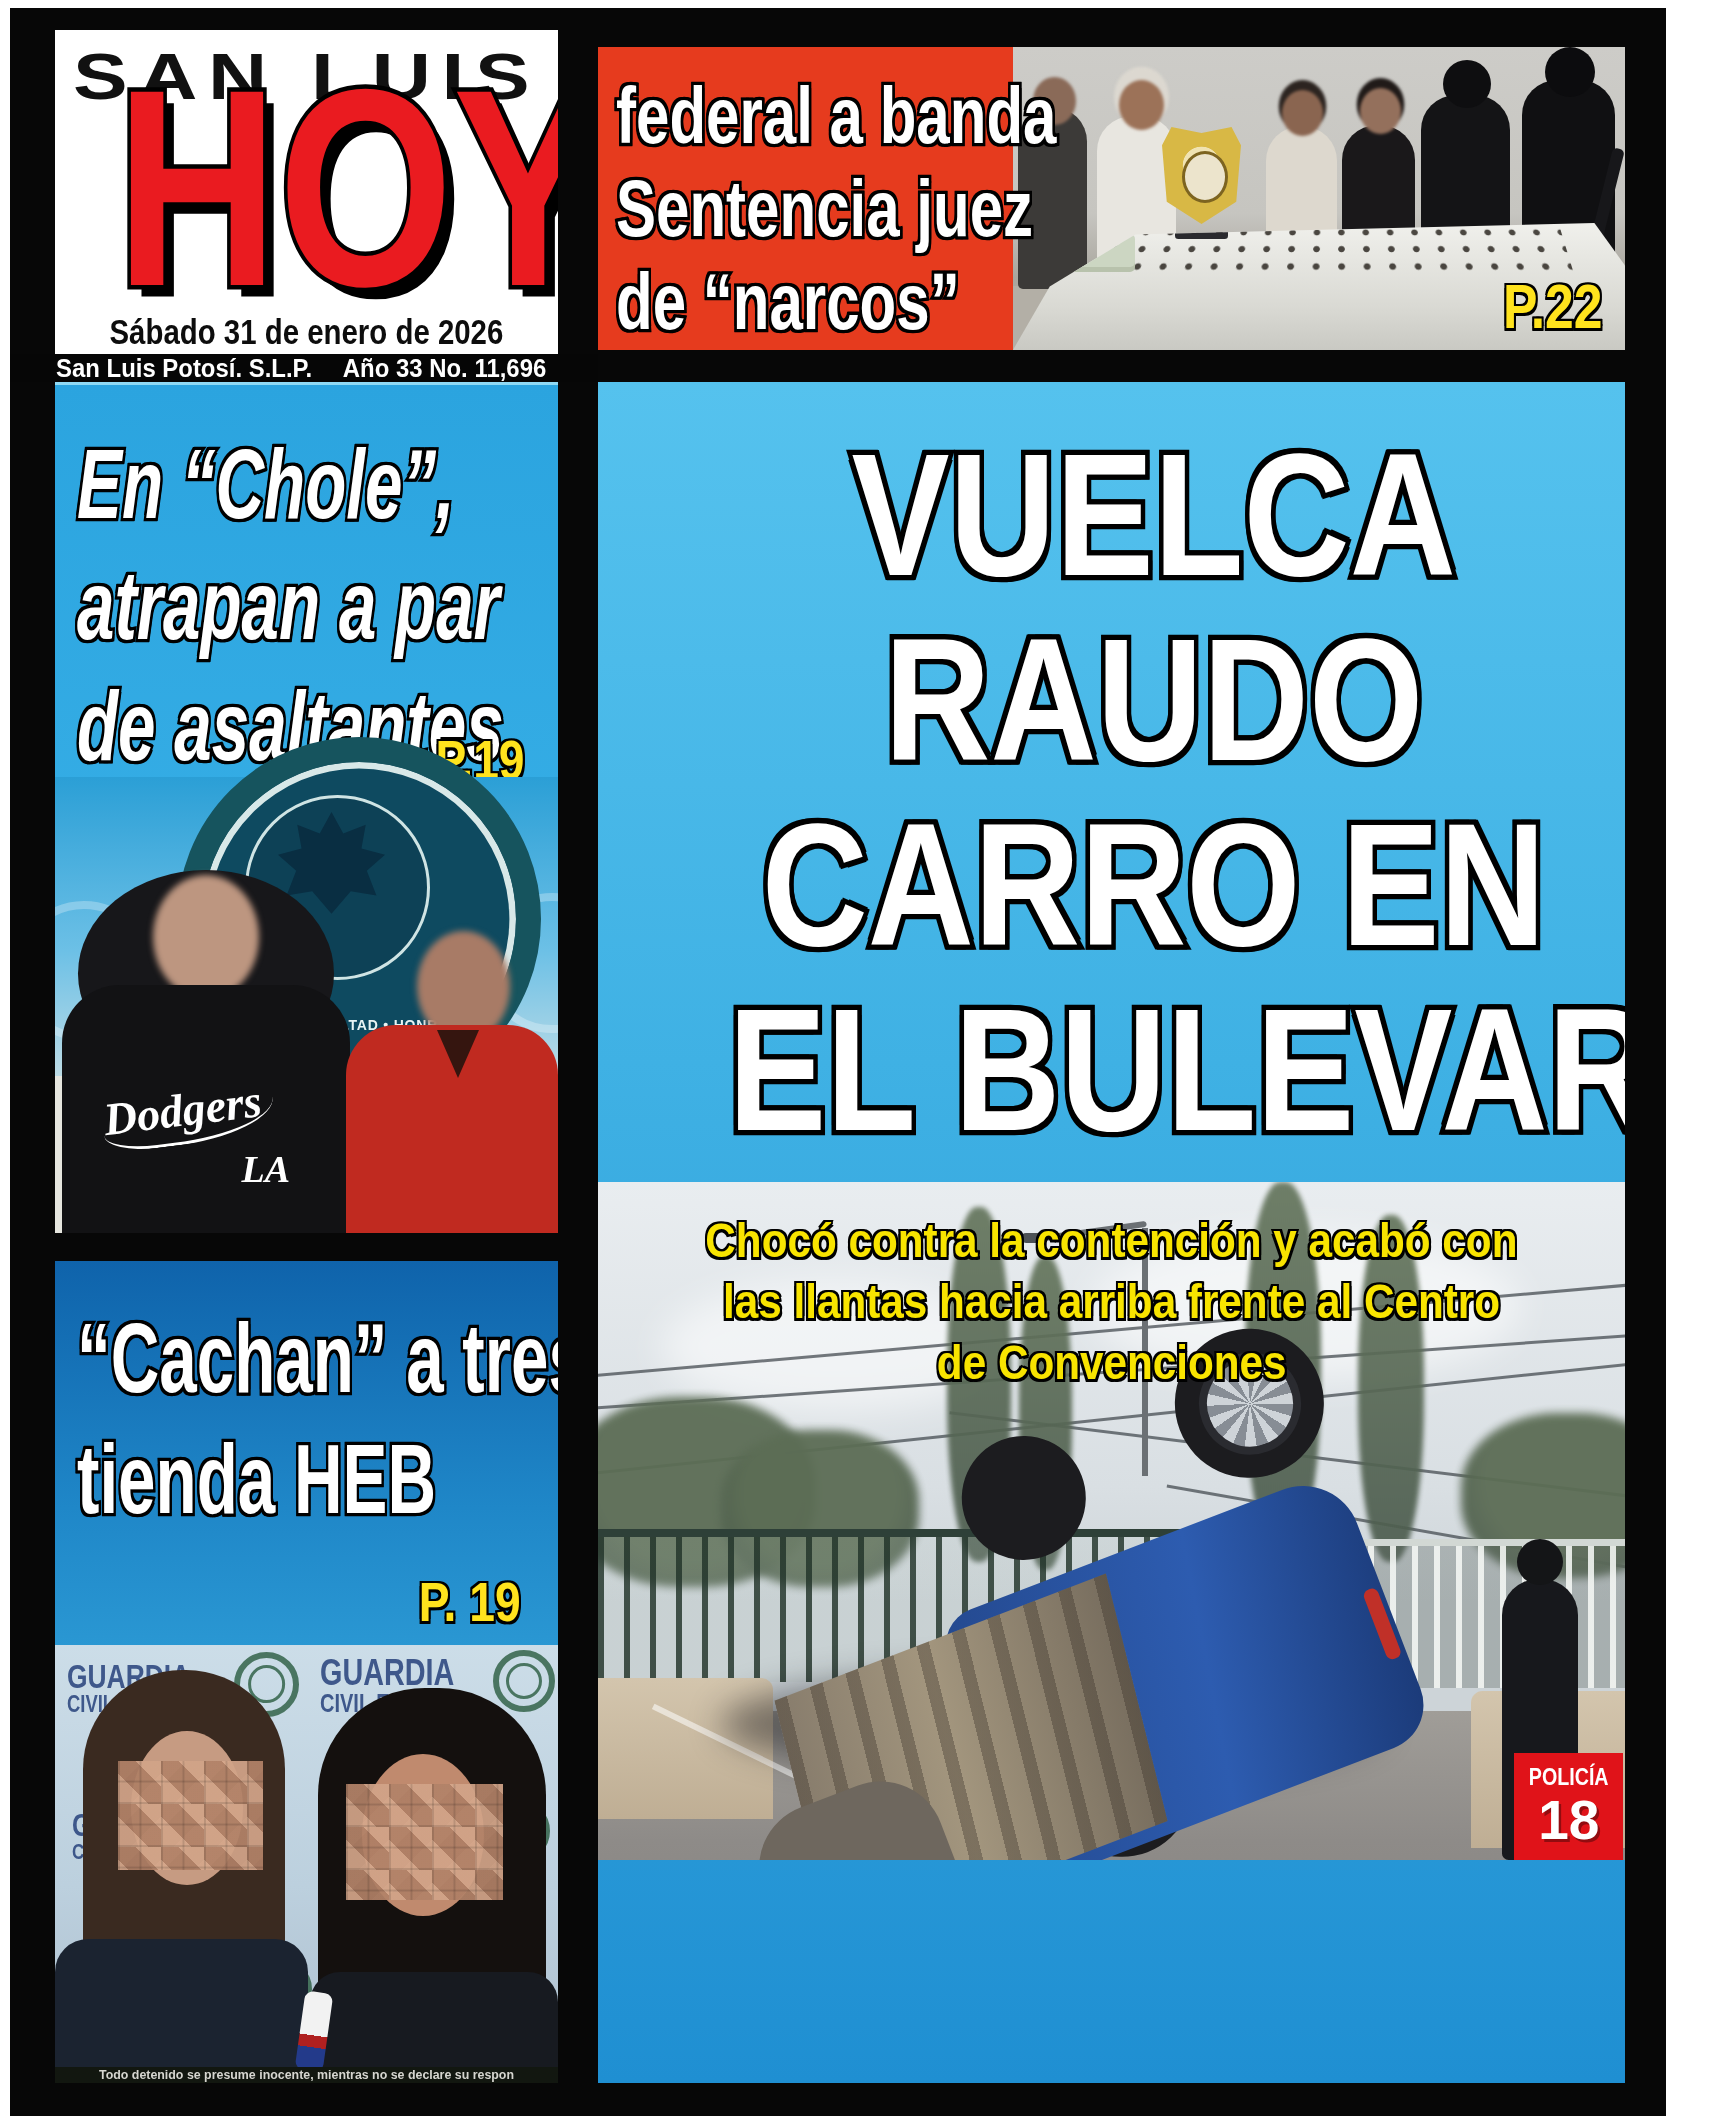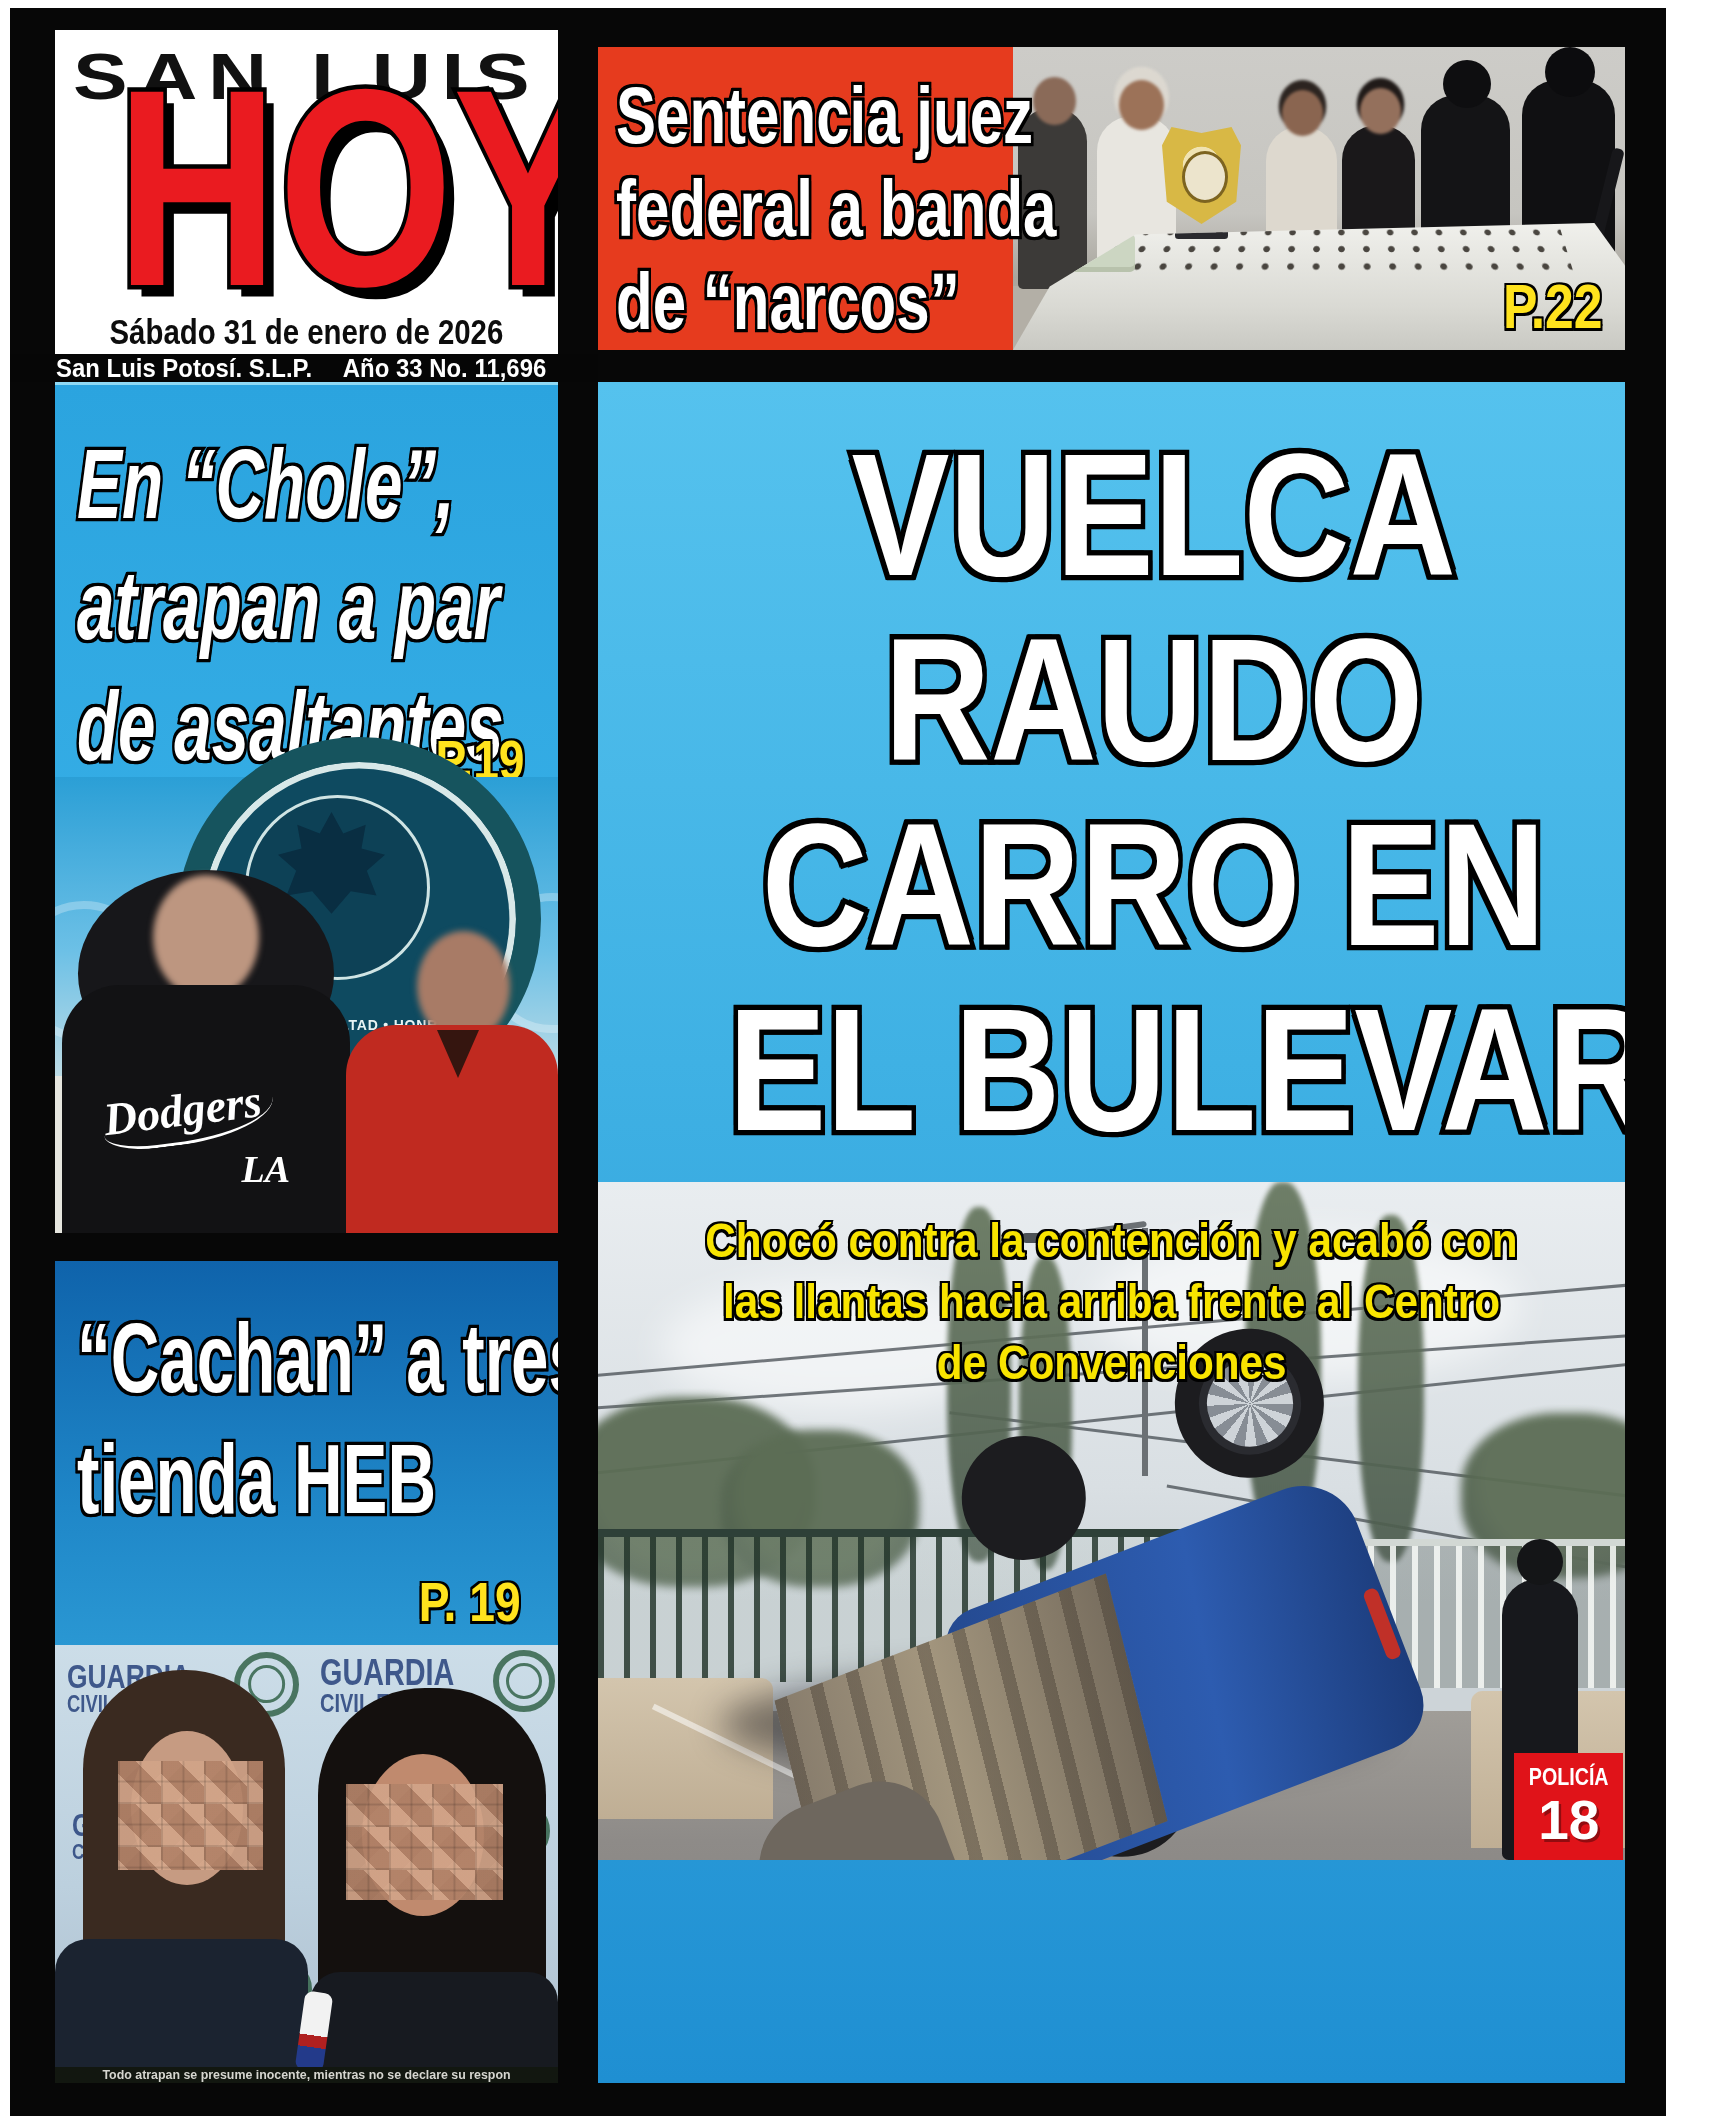--- a/index.html
+++ b/index.html
@@ -221,22 +221,22 @@
     </div>
 
     <div class="btable">
       <div class="bdots"></div>
       <div class="abs" style="left:23px;top:25px;width:99px;height:33px;background:#ccd6c2;border-radius:5px;box-shadow:0 5px 0 #b8c2ac;"></div>
       <div class="abs" style="left:162px;top:11.6px;width:53px;height:18px;background:#2a2a2e;border-radius:3.3px 8.3px 3.3px 3.3px;"></div>
     </div>
   </div>
   <div class="banner-fade"></div>
   <div class="banner-title ol-m">
+    <div><span class="cxl" style="transform:scaleX(.76)">federal a banda</span></div>
     <div><span class="cxl" style="transform:scaleX(.76)">Sentencia juez</span></div>
-    <div><span class="cxl" style="transform:scaleX(.76)">federal a banda</span></div>
     <div><span class="cxl" style="transform:scaleX(.76)">de “narcos”</span></div>
   </div>
   <div class="banner-pref ol-s"><span class="cx" style="transform:scaleX(.82)">P.22</span></div>
 </div>
 
 <div class="abs panel story1">
   <div class="lhl ol-m" style="top:38px;font-style:italic;">
     <div><span class="cxl" style="transform:scaleX(.68)">En “Chole”,</span></div>
     <div><span class="cxl" style="transform:scaleX(.68)">atrapan a par</span></div>
     <div><span class="cxl" style="transform:scaleX(.68)">de asaltantes</span></div>
@@ -299,21 +299,21 @@
       </div>
     <div class="womanL-hair"></div>
     <div class="womanL-face"></div>
     <div class="mosaic" style="left:63px;top:116px;width:145px;height:109px;"></div>
     <div class="womanL-body"></div>
     <div class="womanR-hair"></div>
     <div class="womanR-face"></div>
     <div class="mosaic" style="left:291px;top:139px;width:157px;height:116px;"></div>
     <div class="womanR-body"></div>
     <div class="micC"></div>
-    <div class="captionC">Todo atrapan se presume inocente, mientras no se declare su respon</div>
+    <div class="captionC">Todo detenido se presume inocente, mientras no se declare su respon</div>
   </div>
 </div>
 
 <div class="abs panel mainp">
   <div class="mhl ol-x" style="top:40px;">
     <div><span class="cx" style="transform:scaleX(.84)">VUELCA</span></div>
     <div><span class="cx" style="transform:scaleX(.84)">RAUDO</span></div>
     <div><span class="cx" style="transform:scaleX(.84)">CARRO EN</span></div>
     <div><span class="cx" style="transform:scaleX(.84)">EL BULEVAR</span></div>
   </div>

